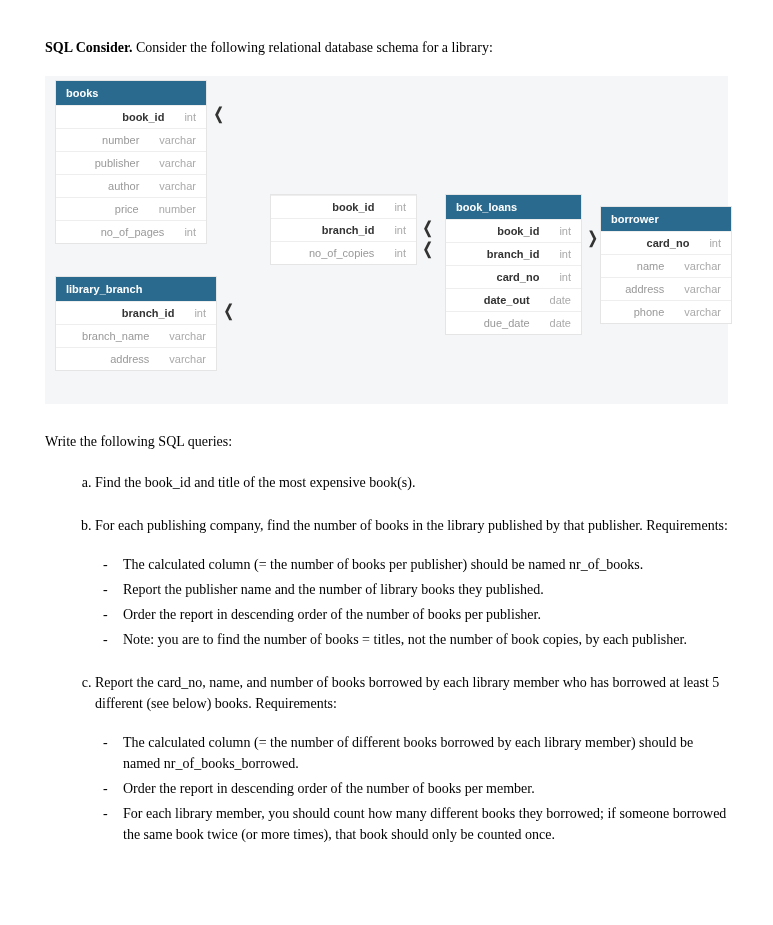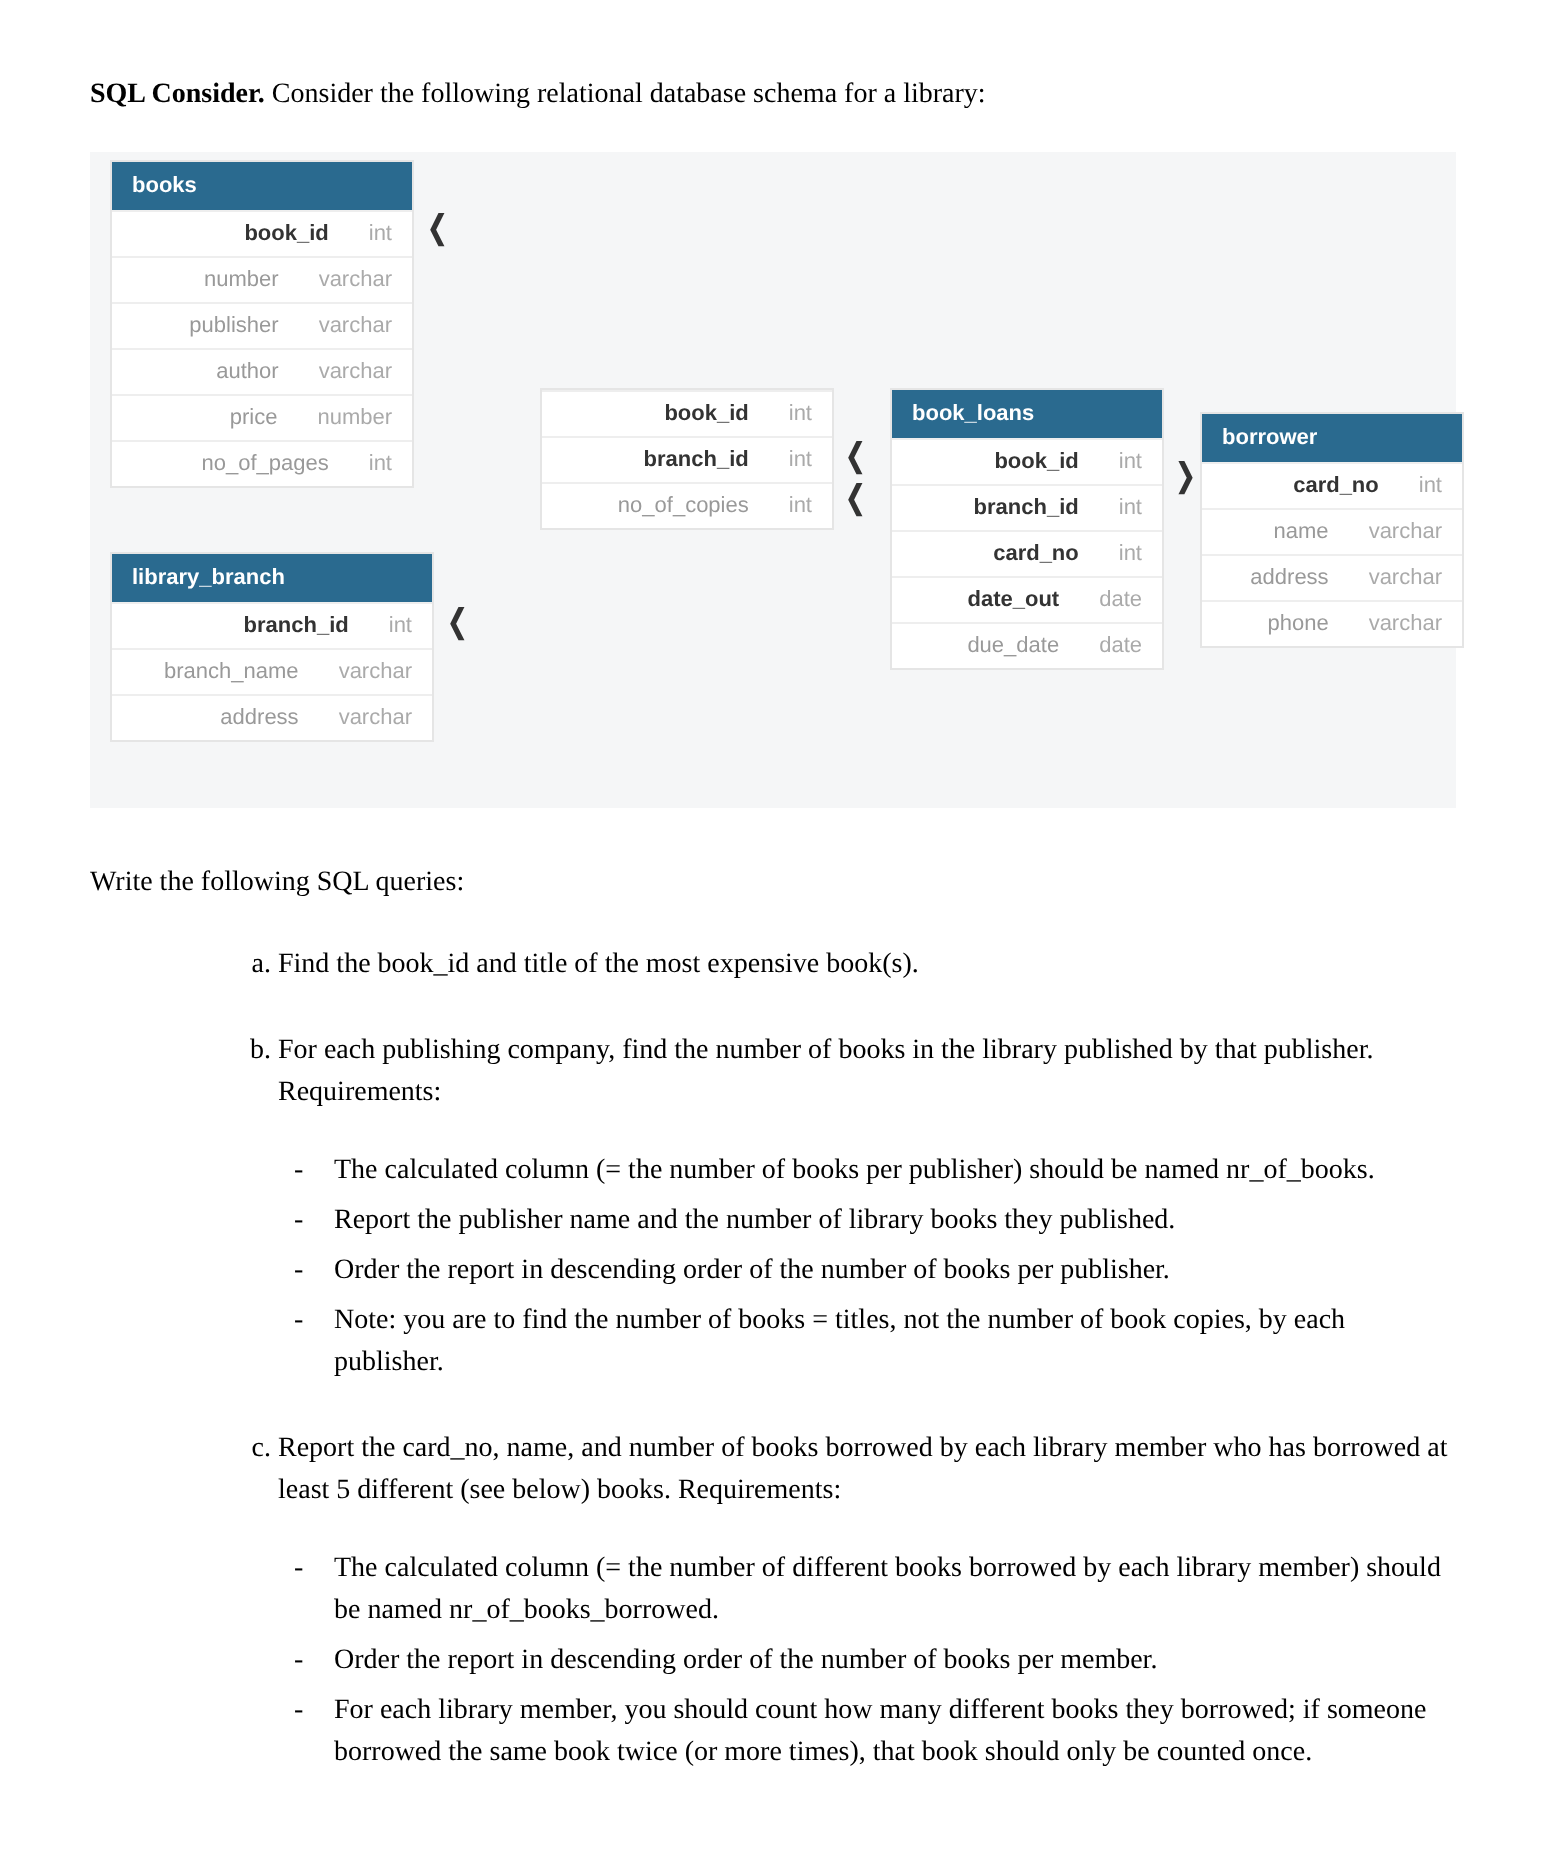--- a/index.html
+++ b/index.html
@@ -69,21 +69,20 @@
     margin: 18px 0 22px 0;
   }
   ol.questions {
     list-style-type: lower-alpha;
     padding-left: 50px;
     margin: 0;
   }
   ol.questions > li {
     margin-bottom: 22px;
     line-height: 1.5;
-    margin-left: 44px;
   }
   ul.reqs {
     list-style-type: none;
     padding-left: 28px;
     margin-top: 18px;
   }
   ul.reqs > li {
     position: relative;
     margin-bottom: 4px;
     line-height: 1.5;

